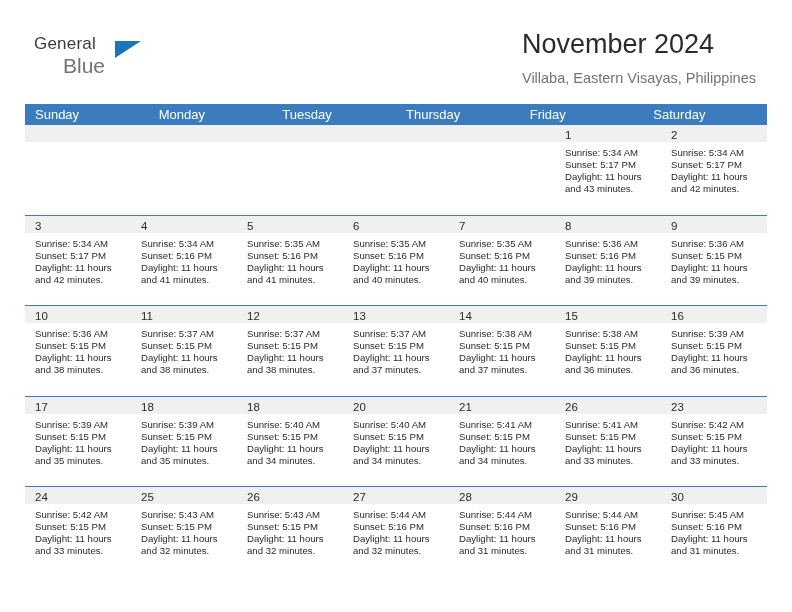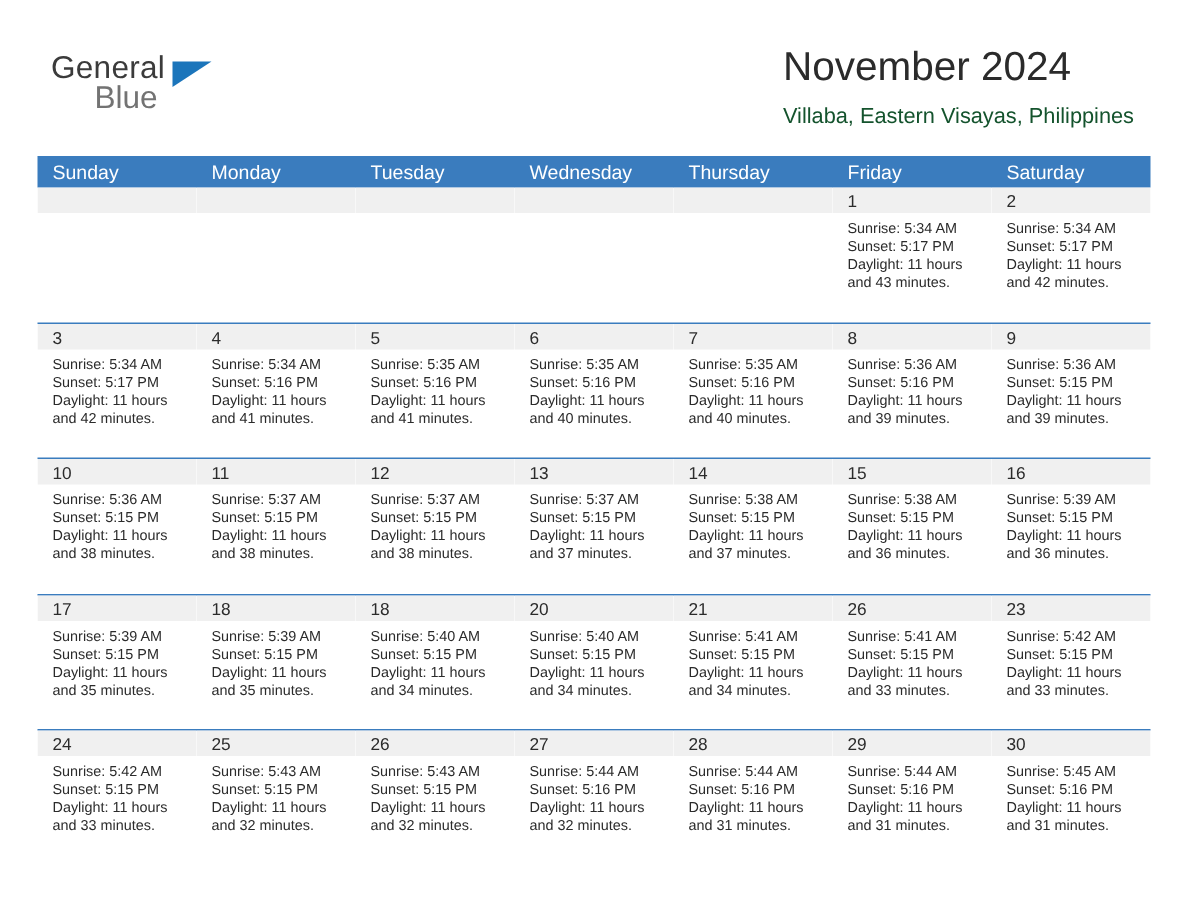--- a/index.html
+++ b/index.html
@@ -33,21 +33,21 @@
     position: absolute;
     left: 34px;
     top: 34px;
     width: 180px;
     height: 50px;
   }
   .logo-general {
     position: absolute;
     left: 0;
     top: 0;
-    font-size: 21px;
+    font-size: 17px;
     letter-spacing: 0.2px;
     color: #3b3b3b;
     font-family: "Liberation Sans", sans-serif;
   }
   .logo-blue {
     position: absolute;
     left: 29px;
     top: 20px;
     font-size: 21px;
     color: #737373;
@@ -72,21 +72,21 @@
   .month-title {
     font-size: 27px;
     font-weight: normal;
     color: #2b2b2b;
     line-height: 32px;
     white-space: nowrap;
   }
   .location {
     margin-top: 9px;
     font-size: 14.5px;
-    color: #14532d;
+    color: #737373;
     line-height: 18px;
     white-space: nowrap;
   }
 
   
   .calendar {
     position: absolute;
     left: 25px;
     top: 104px;
     width: 742px;
@@ -164,21 +164,20 @@
       <div class="location">Villaba, Eastern Visayas, Philippines</div>
     </div>
 
   </div>
 
   <div class="calendar">
     <div class="cal-head">
       <div class="hcell">Sunday</div>
       <div class="hcell">Monday</div>
       <div class="hcell">Tuesday</div>
-      <div class="hcell">Wednesday</div>
       <div class="hcell">Thursday</div>
       <div class="hcell">Friday</div>
       <div class="hcell">Saturday</div>
     </div>
 
     <div id="weeks-container">
         <div class="week">
           <div class="day empty">
             <div class="day-num-band"><span class="day-num"></span></div>
           </div>

